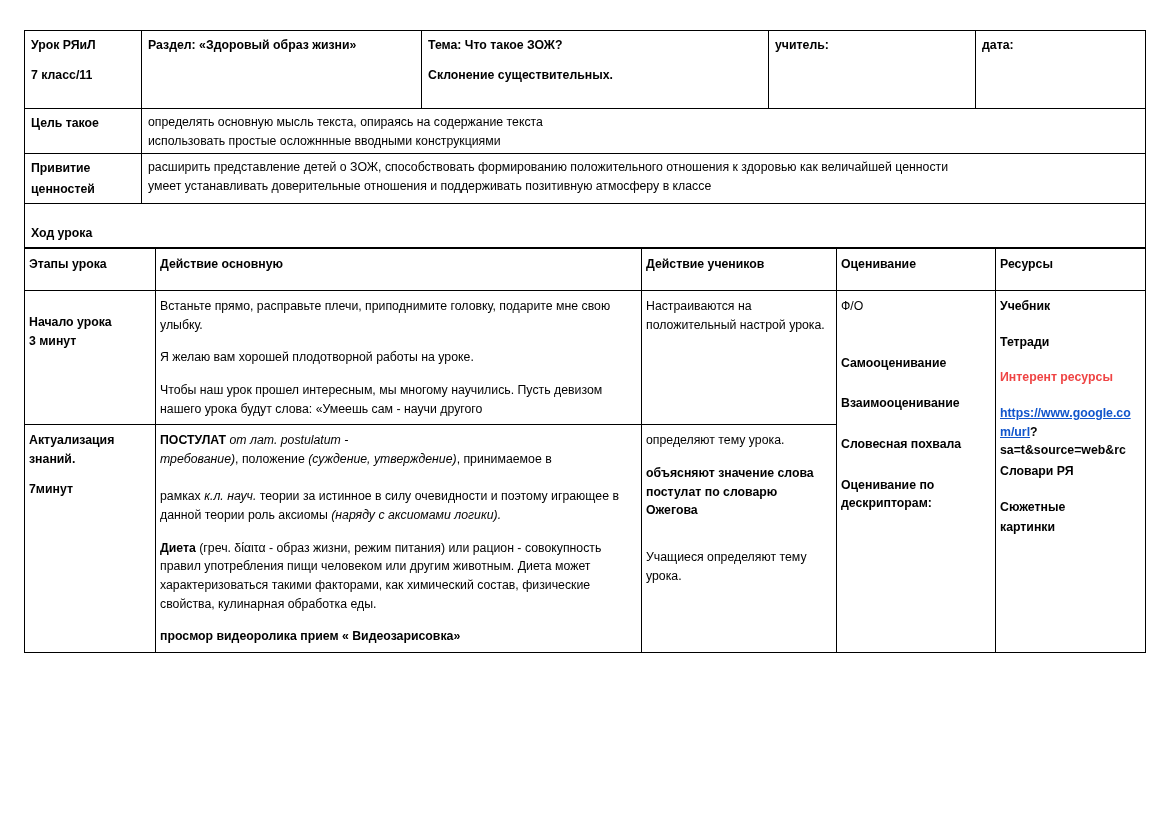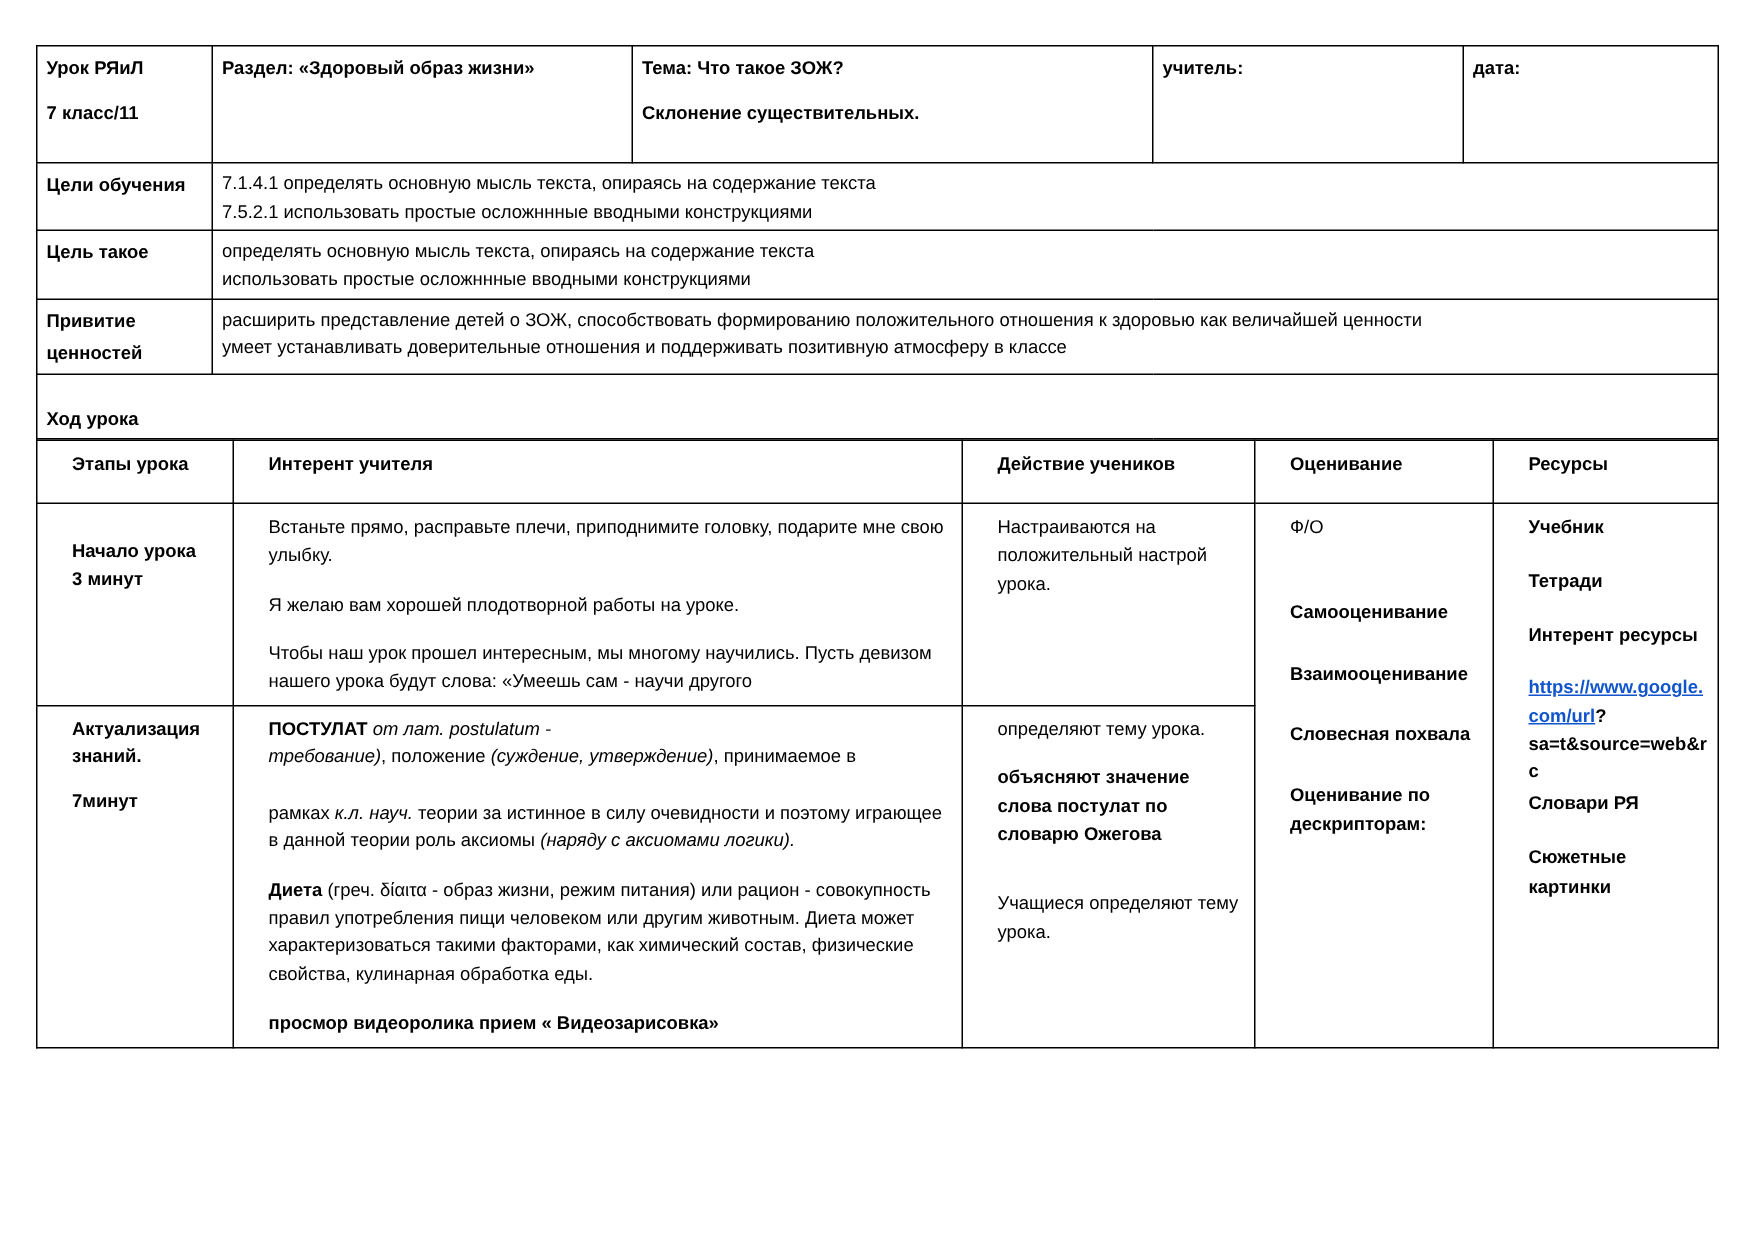--- a/index.html
+++ b/index.html
@@ -45,29 +45,29 @@
   .gap { display: block; height: 11px; }
 
   .valrow td { padding-top: 4px; padding-bottom: 3px; }
   .valrow .lbl { line-height: 1.7; }
 
   .hod { height: 62px; font-weight: bold; padding-top: 20px; }
 
   
   .plan { margin-top: 0; }
   .plan .hdr td { font-weight: bold; height: 42px; }
-  .plan td { padding: 6px 7px 6px 23px; }
+  .plan td { padding: 6px 7px 6px 4px; }
 
   .stage { font-weight: bold; }
   .stage .s1 { display:block; }
   p { margin: 0 0 14px 0; }
   p:last-child { margin-bottom: 0; }
   .tight { margin-bottom: 0; }
 
-  .red { color: #000000; font-weight: bold; }
+  .red { color: #ef4444; font-weight: bold; }
   .link { color: #1155cc; text-decoration: underline; font-weight: bold; }
   .urltail { font-weight: bold; color: #000; }
   .res-item { font-weight: bold; display:block; margin-bottom: 17px; }
   .res-tight { margin-bottom: 2px; }
   .eval-item { font-weight: bold; display:block; margin-bottom: 22px; }
   .eval-plain { font-weight: normal; display:block; margin-bottom: 38px; }
 </style>
 </head>
 <body>
 
@@ -94,27 +94,20 @@
         <td>
           <span class="line">Тема: Что такое ЗОЖ?</span>
           <span class="gap"></span>
           <span class="line">Склонение существительных.</span>
         </td>
         <td>
           <span class="line">учитель:</span>
         </td>
         <td>
           <span class="line">дата:</span>
-        </td>
-      </tr>
-      <tr class="valrow">
-        <td class="lbl">Цели обучения</td>
-        <td colspan="4">
-          <span class="line">7.1.4.1 определять основную мысль текста, опираясь на содержание текста</span>
-          <span class="line">7.5.2.1 использовать простые осложннные вводными конструкциями</span>
         </td>
       </tr>
       <tr class="valrow">
         <td class="lbl">Цель такое</td>
         <td colspan="4">
           <span class="line">определять основную мысль текста, опираясь на содержание текста</span>
           <span class="line">использовать простые осложннные вводными конструкциями</span>
         </td>
       </tr>
       <tr class="valrow">
@@ -137,21 +130,21 @@
     <colgroup>
       <col style="width:131px">
         <col style="width:486px">
         <col style="width:195px">
         <col style="width:159px">
         <col style="width:150px">
     </colgroup>
     <tbody>
       <tr class="hdr">
         <td>Этапы урока</td>
-        <td>Интерент учителя</td>
+        <td>Действие основную</td>
         <td>Действие учеников</td>
         <td>Оценивание</td>
         <td>Ресурсы</td>
       </tr>
 
       <tr>
         <td class="stage" style="padding-top:22px">
           <span class="s1">Начало урока</span>
           <span class="s1">3 минут</span>
         </td>

